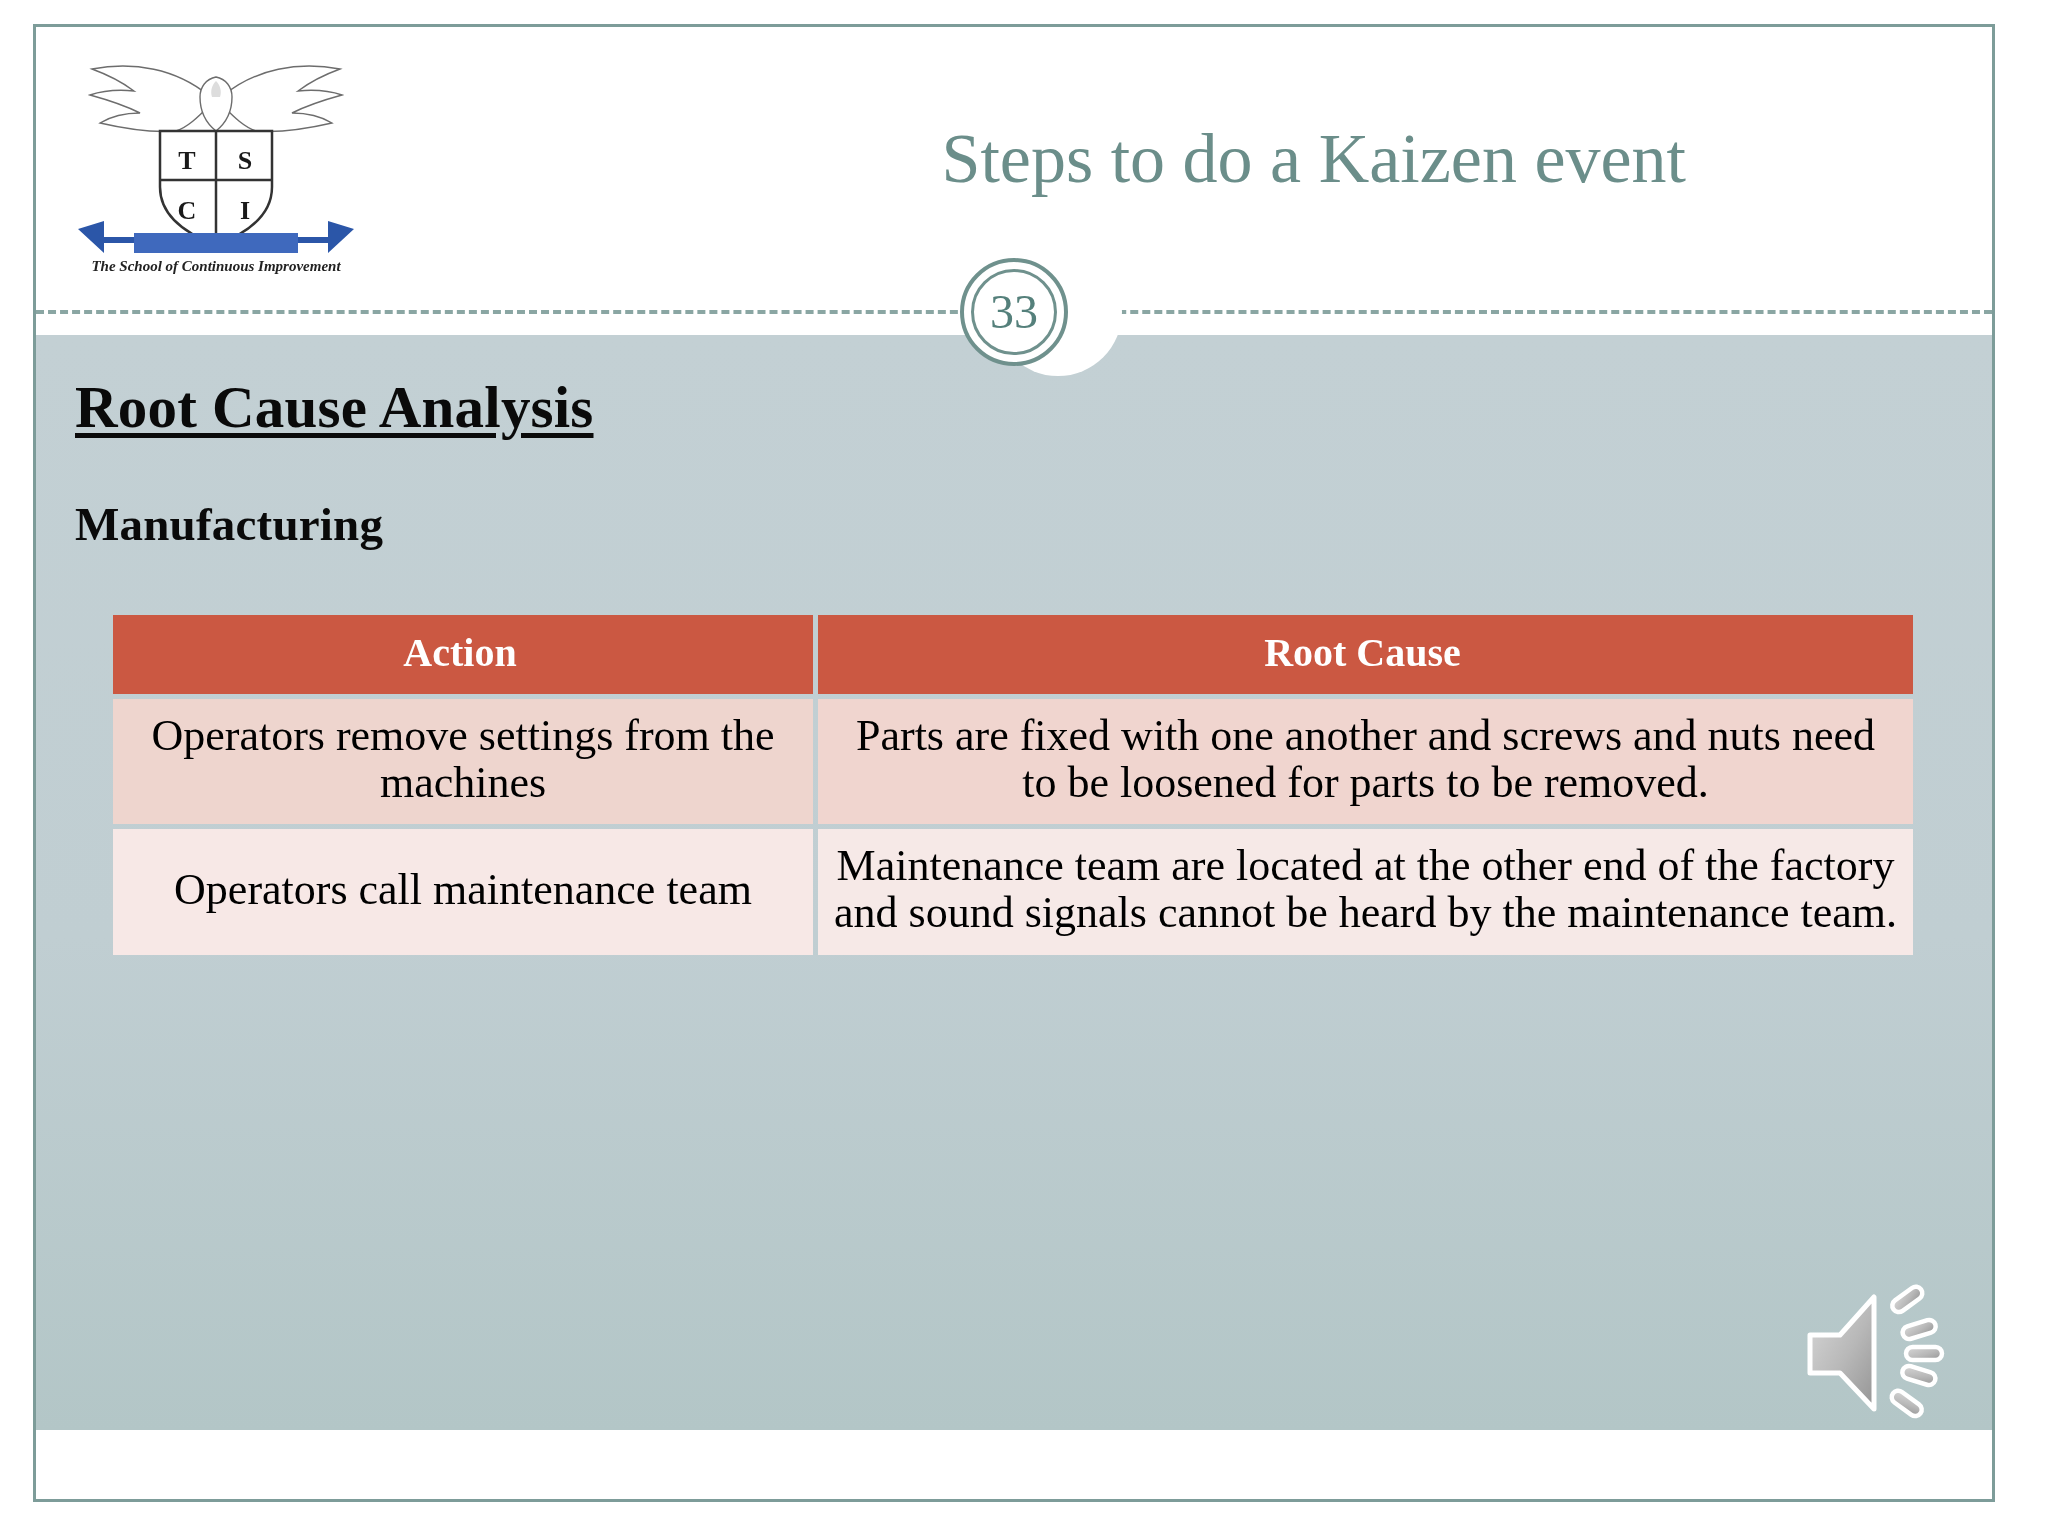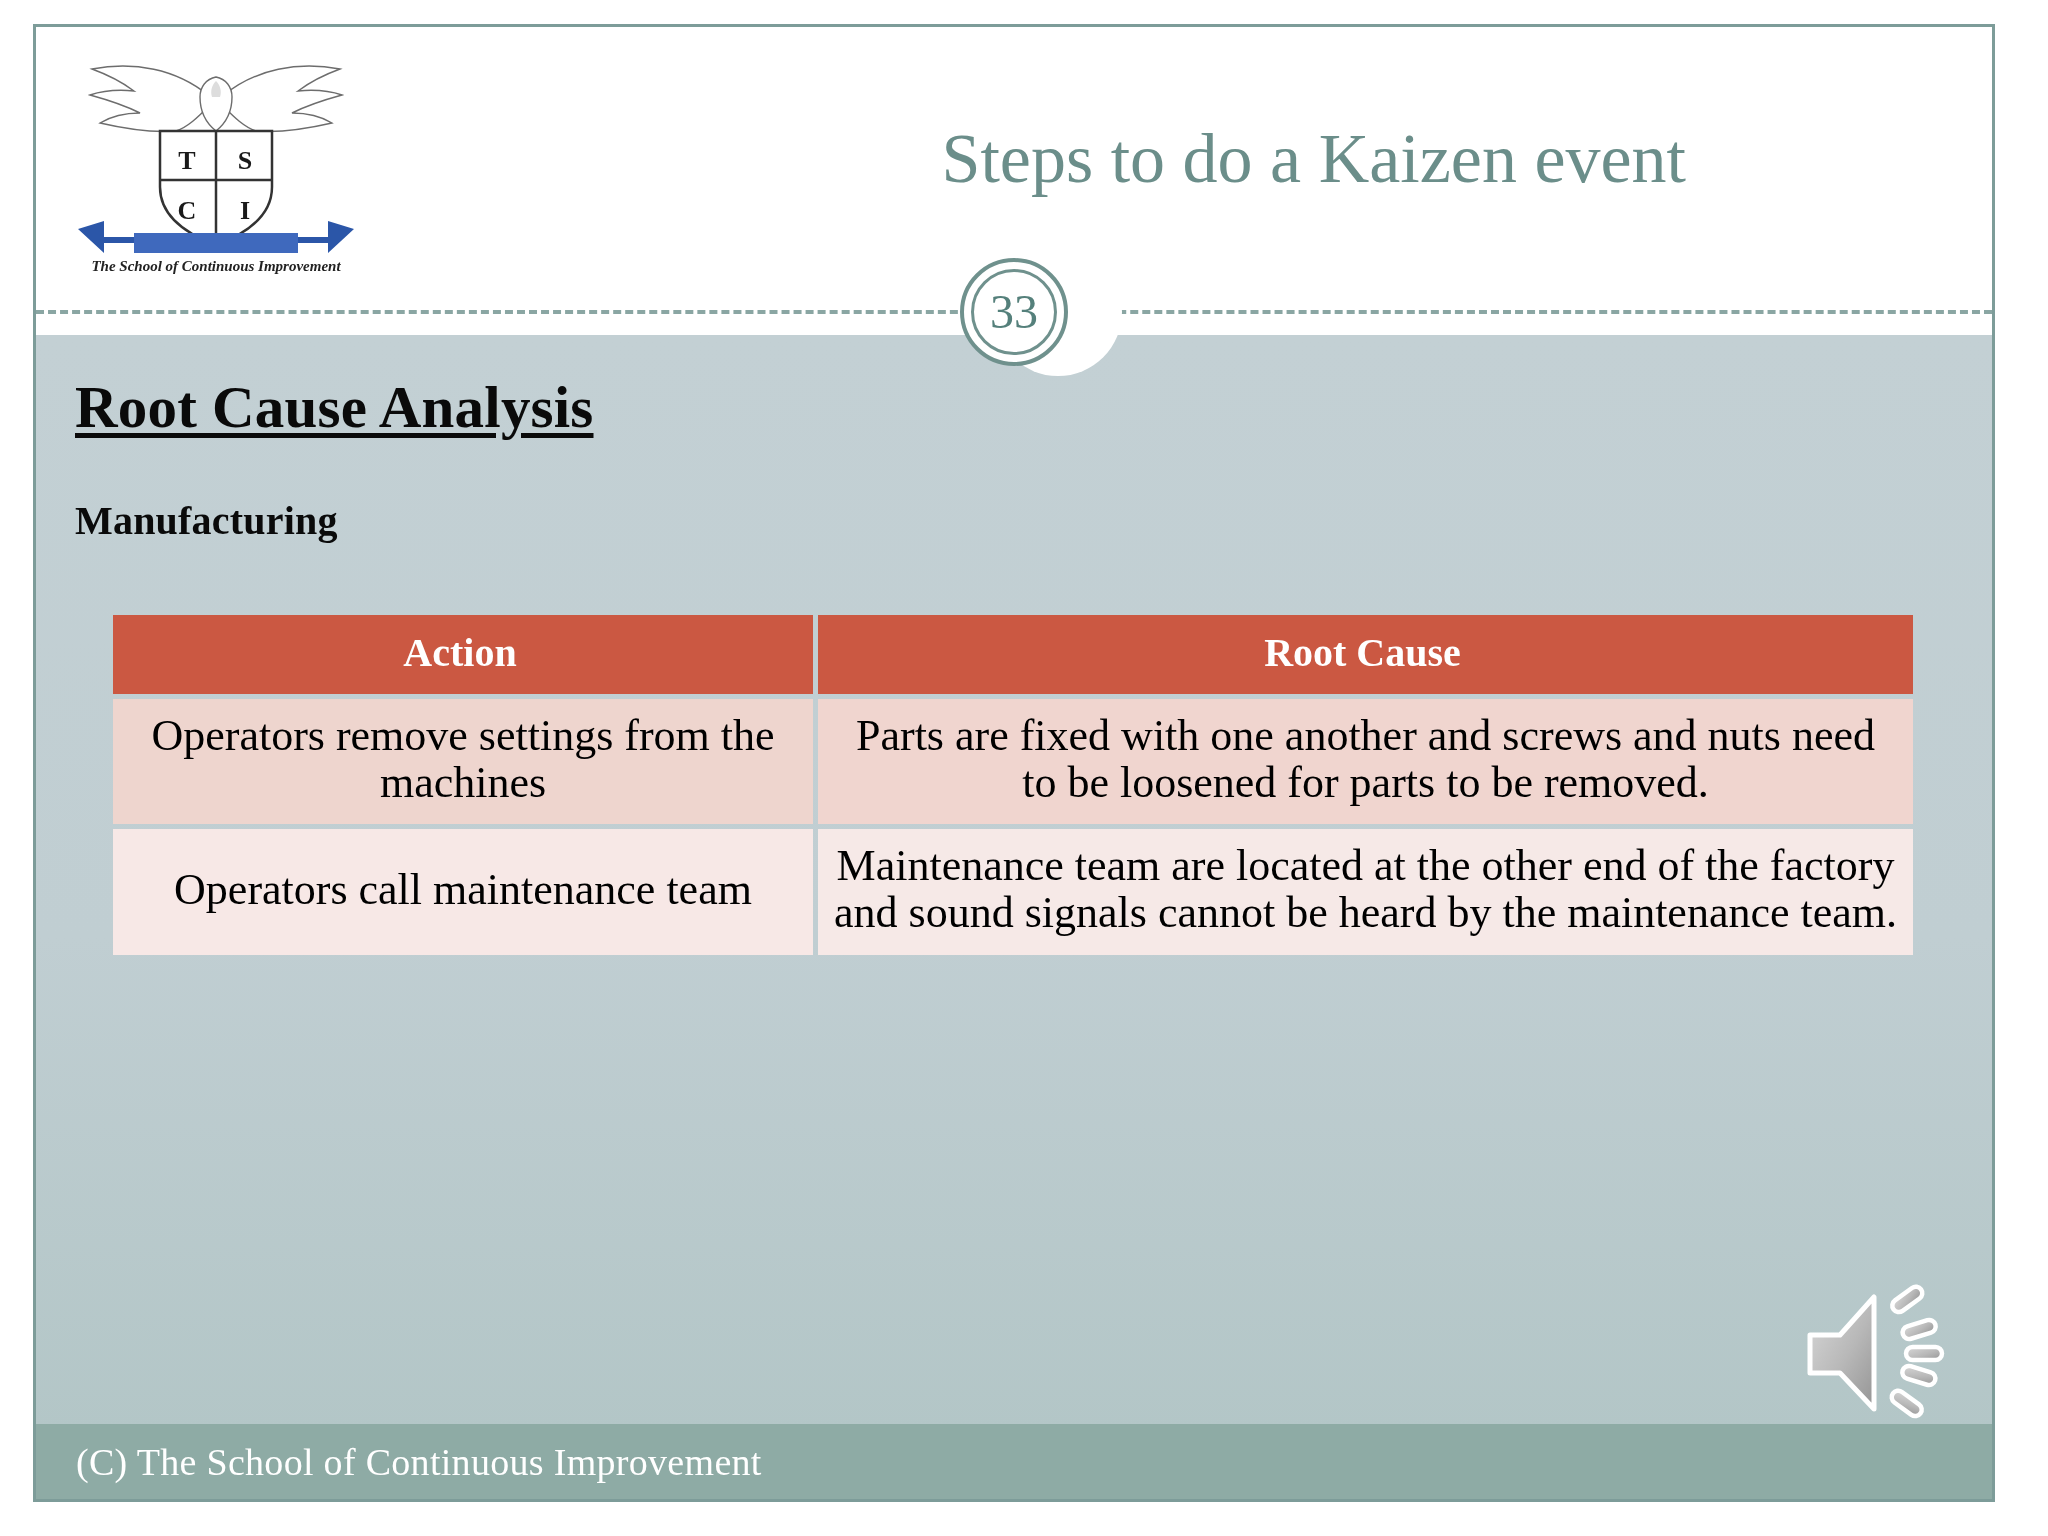--- a/index.html
+++ b/index.html
@@ -130,21 +130,21 @@
     color: #0a0a0a;
     text-decoration: underline;
     text-underline-offset: 6px;
     letter-spacing: .2px;
   }
 
   #heading-manufacturing {
     position: absolute;
     left: 39px;
     top: 162px;
-    font-size: 40px;
+    font-size: 47px;
     font-weight: bold;
     color: #0a0a0a;
     letter-spacing: .2px;
     text-align: center;
   }
 
   
   #table {
     position: absolute;
     left: 72px;
@@ -305,17 +305,14 @@
       <g stroke="#ffffff" stroke-width="4.5" stroke-linecap="round" fill="url(#spk)">
         <rect x="94" y="16" width="34" height="13" rx="6.5" transform="rotate(-36 111 22)"></rect>
         <rect x="106" y="46" width="34" height="13" rx="6.5" transform="rotate(-17 123 52)"></rect>
         <rect x="110" y="70" width="36" height="13" rx="6.5"></rect>
         <rect x="106" y="92" width="34" height="13" rx="6.5" transform="rotate(17 123 98)"></rect>
         <rect x="94" y="120" width="34" height="13" rx="6.5" transform="rotate(36 111 126)"></rect>
       </g>
     </svg>
   </div>
 
-  <div id="footer">
-    <div id="footer-text">(C) The School of Continuous Improvement</div>
-  </div>
 
 </div>
 
 </body></html>

